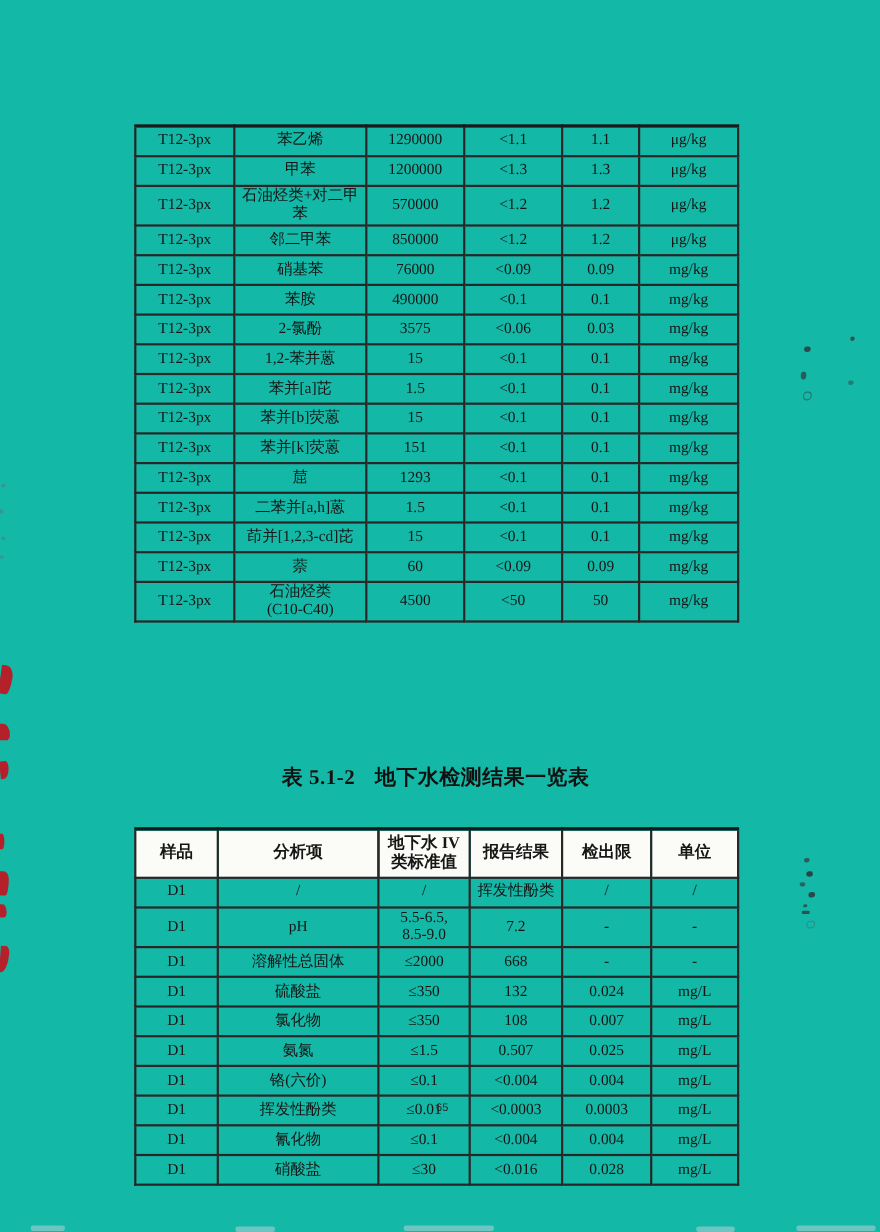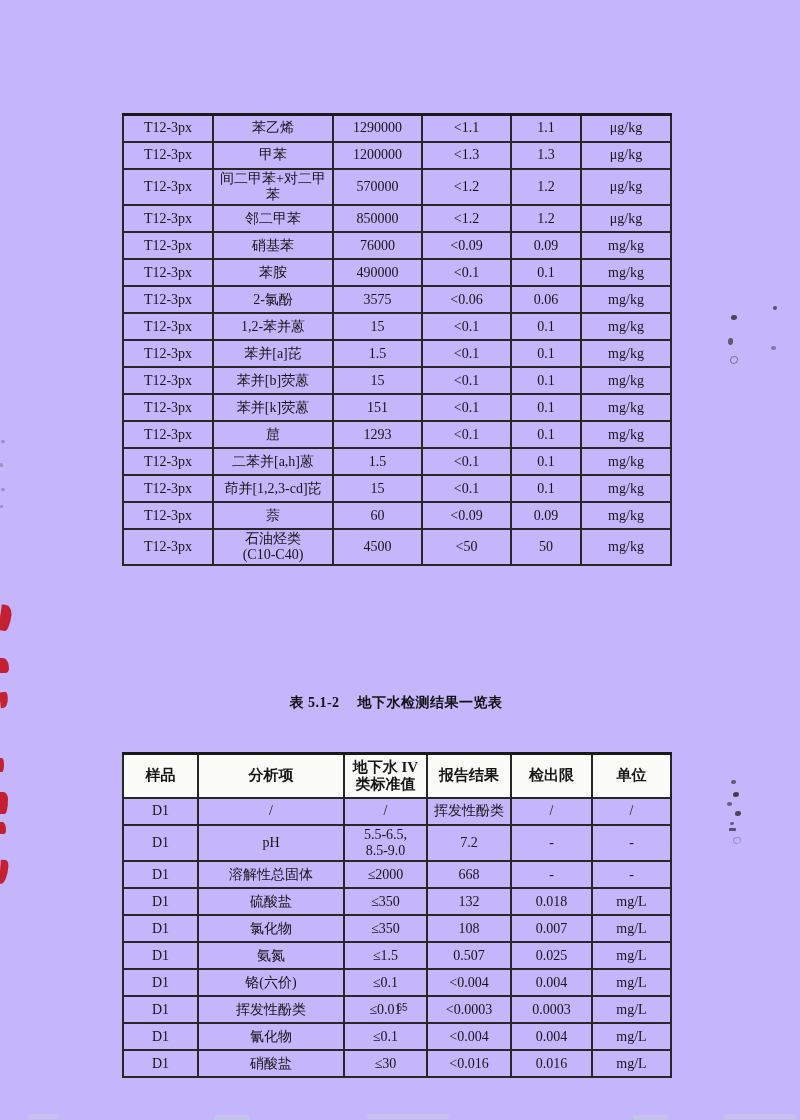--- a/index.html
+++ b/index.html
@@ -3,21 +3,21 @@
 <meta charset="utf-8">
 <style>
   html,body{margin:0;padding:0;}
   body{
     width:800px;height:1120px;
     background:#f2f2ee;
     font-family:"Liberation Serif","DejaVu Serif",serif;
   }
   .page{
     position:relative;width:800px;height:1120px;
-    background:#c4b5fd;
+    background:#14b8a6;
     overflow:hidden;
     color:#1d1d1d;
   }
   
   table.tbl{
     position:absolute;left:122px;width:548px;
     border-collapse:collapse;table-layout:fixed;
     font-size:14px;color:#161616;
   }
   table.tbl td, table.tbl th{
@@ -37,21 +37,21 @@
   
   .bodytext{
     position:absolute;left:127px;top:523px;width:586px;
     font-size:18.5px;line-height:28px;color:#232323;
     text-align:justify;
   }
   .bodytext p{margin:0;text-indent:2em;}
   
   .caption{
     position:absolute;left:122px;top:694px;width:548px;
-    text-align:center;font-weight:bold;font-size:14px;color:#111;
+    text-align:center;font-weight:bold;font-size:19px;color:#111;
     letter-spacing:.5px;
   }
   .caption .gap{display:inline-block;width:18px;}
   
   .pagenum{
     position:absolute;left:122px;top:1002px;width:560px;
     text-align:center;font-size:10px;color:#2a2a2a;
     font-family:"Liberation Sans","DejaVu Sans",sans-serif;
   }
   
@@ -117,21 +117,21 @@
           <td>T12-3px</td>
           <td>甲苯</td>
           <td>1200000</td>
           <td>&lt;1.3</td>
           <td>1.3</td>
           <td>μg/kg</td>
         </tr>
 
         <tr>
           <td>T12-3px</td>
-          <td>间二甲苯+对二甲苯</td>
+          <td>石油烃类+对二甲苯</td>
           <td>570000</td>
           <td>&lt;1.2</td>
           <td>1.2</td>
           <td>μg/kg</td>
         </tr>
 
         <tr>
           <td>T12-3px</td>
           <td>邻二甲苯</td>
           <td>850000</td>
@@ -156,21 +156,21 @@
           <td>&lt;0.1</td>
           <td>0.1</td>
           <td>mg/kg</td>
         </tr>
 
         <tr>
           <td>T12-3px</td>
           <td>2-氯酚</td>
           <td>3575</td>
           <td>&lt;0.06</td>
-          <td>0.06</td>
+          <td>0.03</td>
           <td>mg/kg</td>
         </tr>
 
         <tr>
           <td>T12-3px</td>
           <td>1,2-苯并蒽</td>
           <td>15</td>
           <td>&lt;0.1</td>
           <td>0.1</td>
           <td>mg/kg</td>
@@ -306,21 +306,21 @@
           <td>668</td>
           <td>-</td>
           <td>-</td>
         </tr>
 
         <tr>
           <td>D1</td>
           <td>硫酸盐</td>
           <td>≤350</td>
           <td>132</td>
-          <td>0.018</td>
+          <td>0.024</td>
           <td>mg/L</td>
         </tr>
 
         <tr>
           <td>D1</td>
           <td>氯化物</td>
           <td>≤350</td>
           <td>108</td>
           <td>0.007</td>
           <td>mg/L</td>
@@ -360,21 +360,21 @@
           <td>&lt;0.004</td>
           <td>0.004</td>
           <td>mg/L</td>
         </tr>
 
         <tr>
           <td>D1</td>
           <td>硝酸盐</td>
           <td>≤30</td>
           <td>&lt;0.016</td>
-          <td>0.016</td>
+          <td>0.028</td>
           <td>mg/L</td>
         </tr>
       </tbody>
   </table>
 
   <div class="pagenum">65</div>
 
   <div class="red-mark rm1"></div>
   <div class="red-mark rm2"></div>
   <div class="red-mark rm3"></div>

